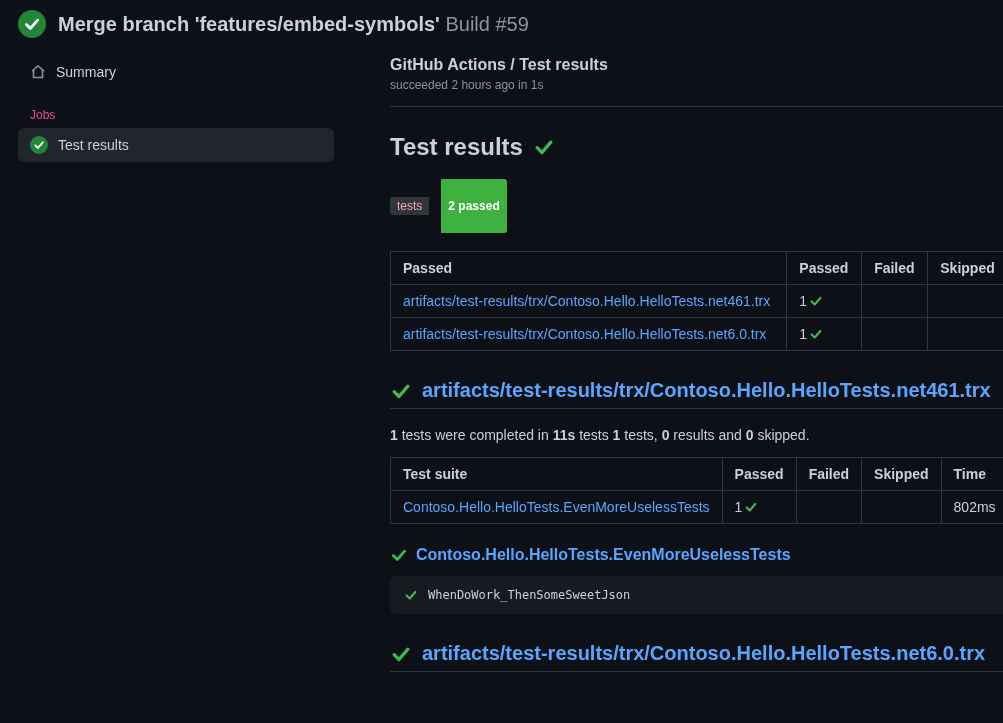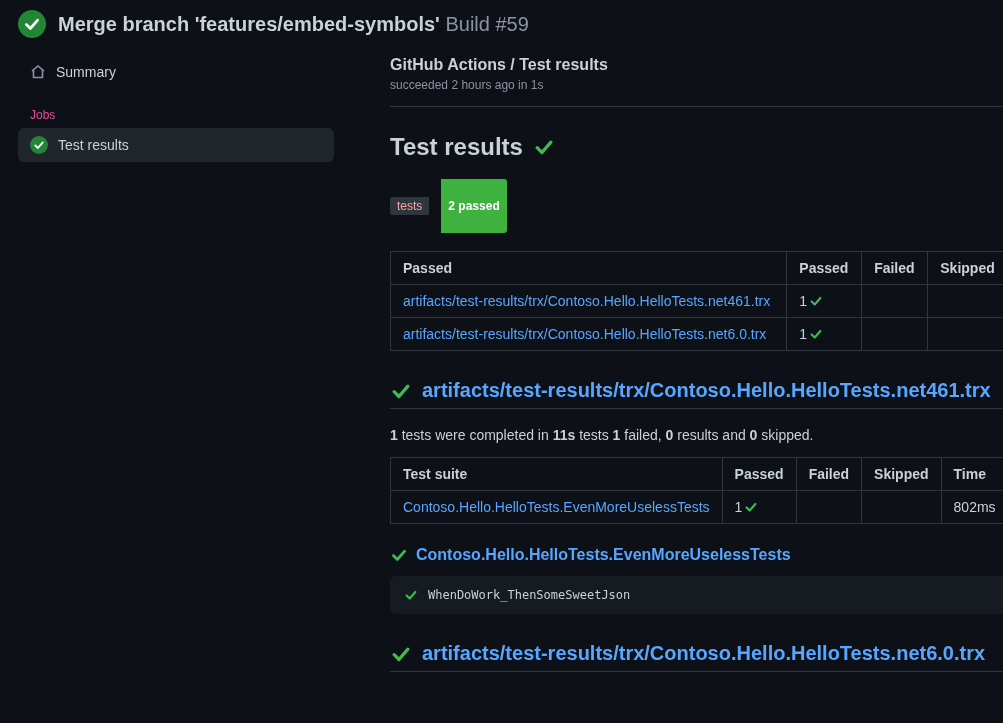--- a/index.html
+++ b/index.html
@@ -209,21 +209,21 @@
     </table>
 
     <h2 class="file-head">
       <svg class="green-check" viewBox="0 0 16 16">
           <use href="#check"></use>
         </svg>
       <a class="link">artifacts/test-results/trx/Contoso.Hello.HelloTests.net461.trx</a>
     </h2>
 
     <div class="summary-line">
-      <b>1</b><span> tests were completed in </span><b>11s</b><span> tests </span><b>1</b><span> failed, </span><b>0</b><span> results and </span><b>0</b><span> skipped.</span>
+      <b>1</b><span> tests were completed in </span><b>11s</b><span> tests </span><b>1</b><span> tests, </span><b>0</b><span> results and </span><b>0</b><span> skipped.</span>
     </div>
 
     <table>
       <thead>
         <tr>
           <th>Test suite</th>
           <th class="num">Passed</th>
           <th class="num">Failed</th>
           <th class="num">Skipped</th>
           <th class="num">Time</th>

